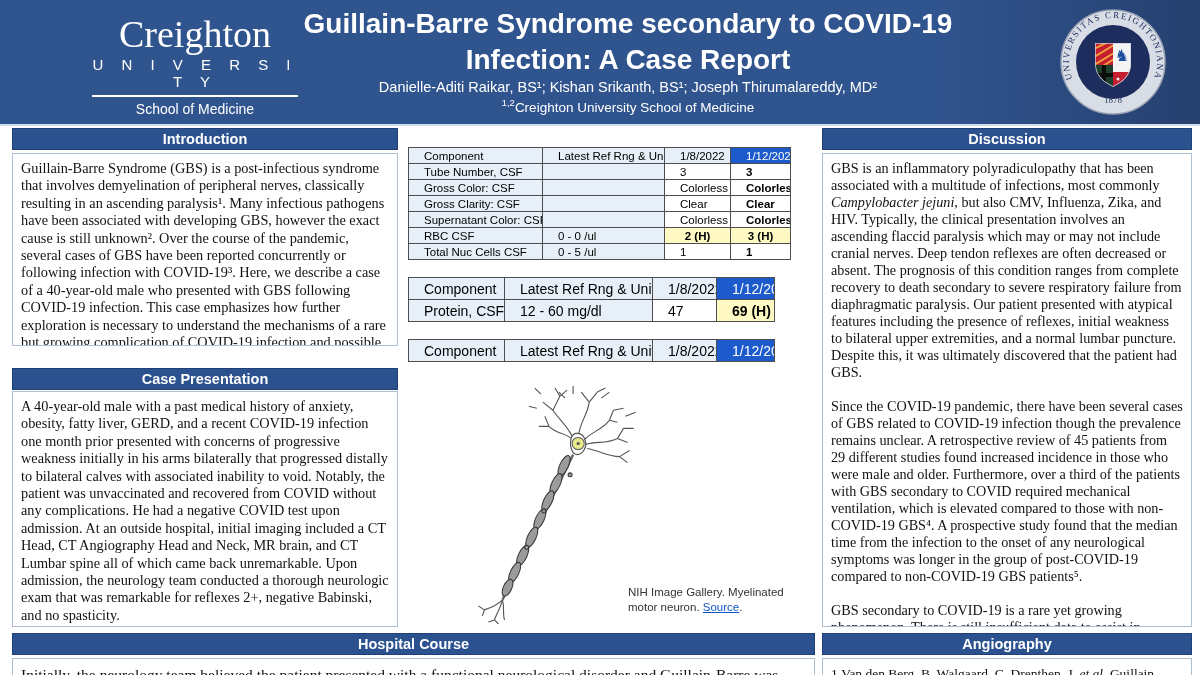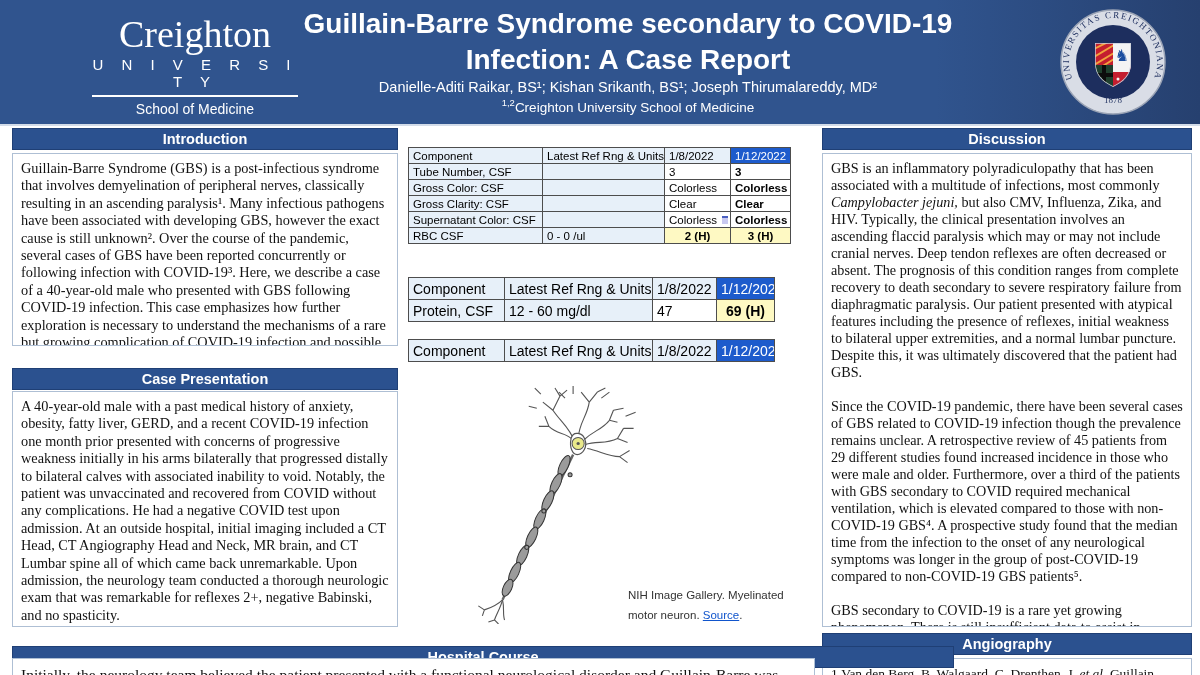--- a/index.html
+++ b/index.html
@@ -32,37 +32,37 @@
   }
   .box{
     position:absolute;background:#fff;border:1px solid #aebfd4;
     font-family:"Liberation Serif", serif;font-size:14.3px;line-height:17.4px;
     color:#111;padding:6px 8px;box-sizing:border-box;overflow:hidden;
   }
   .box p{margin:0 0 17px 0;}
   .box p:last-child{margin-bottom:0;}
   
   table{border-collapse:collapse;background:#fff;position:absolute;table-layout:fixed;}
-  td,th{border:1px solid #4d4d4d;padding:0 4px;white-space:nowrap;overflow:hidden;text-align:left;font-weight:normal;}
+  td,th{border:1px solid #4d4d4d;padding:0 15px;white-space:nowrap;overflow:hidden;text-align:left;font-weight:normal;}
   .tbl-small{left:408px;top:147px;width:382px;font-size:11.5px;}
   .tbl-small td,.tbl-small th{height:15px;}
   .tbl-big{left:408px;width:366px;font-size:14px;}
   .tbl-big td,.tbl-big th{height:21px;}
   .t2{top:277px;} .t3{top:339px;}
   .c-light{background:#E7F0F9;}
   .c-datehead{background:#E7F0F9;}
   .c-selected{background:#1D5BCC;color:#fff;}
   .c-yellow{background:#fef9c3;font-weight:bold;text-align:center;}
   .c-latest{font-weight:bold;}
   .cmark{display:inline-block;width:6px;height:6px;margin-left:5px;
          background:#c9c9f0;border-top:2px solid #4a5fc0;vertical-align:middle;}
   
   .neuron{position:absolute;left:474px;top:382px;width:172px;height:242px;}
   .fig-caption{position:absolute;left:628px;top:585px;width:178px;
-               font-size:11.5px;line-height:20px;color:#333;}
+               font-size:11.5px;line-height:15px;color:#333;}
   .src-link{color:#1155CC;text-decoration:underline;cursor:pointer;}
   
   .disc-italic{font-style:italic;margin-top:19px;}
 </style>
 </head>
 <body>
 
 <div class="header">
   <div class="logo">
     <div class="logo-name">Creighton</div>
@@ -168,20 +168,26 @@
     <td class="c-light"></td>
     <td><span>Colorless</span><span class="cmark"></span></td>
     <td class="c-latest"><span>Colorless</span></td>
   </tr>
   <tr>
     <td class="c-light">RBC CSF</td>
     <td class="c-light">0 - 0 /ul</td>
     <td class="c-yellow">2 (H)</td>
     <td class="c-yellow">3 (H)</td>
   </tr>
+  <tr>
+    <td class="c-light">Total Nuc Cells CSF</td>
+    <td class="c-light">0 - 5 /ul</td>
+    <td>1</td>
+    <td class="c-latest">1</td>
+  </tr>
 </tbody>
   </table>
 
 <table class="tbl-big t2">
   <colgroup>
       <col style="width:96px">
       <col style="width:148px">
       <col style="width:64px">
       <col style="width:58px">
     </colgroup>
@@ -267,18 +273,18 @@
   <p>GBS secondary to COVID-19 is a rare yet growing phenomenon. There is still insufficient data to assist in effectively diagnosing and treating GBS secondary to COVID-19.  Further research is needed to fully understand this complication of COVID-19 .</p>
 </div>
 
 <div class="bar" style="left:822px;top:633px;width:370px;">
   <span>Angiography</span>
 </div>
 <div class="box" style="left:822px;top:658px;width:370px;height:60px;font-size:13.5px;">
   <span>1.Van den Berg, B, Walgaard, C, Drenthen, J. </span><span class="disc-italic">et al.</span><span> Guillain–Barré syndrome:</span>
 </div>
 
-<div class="bar" style="left:12px;top:646px;width:942px;">
+<div class="bar" style="left:12px;top:633px;width:803px;">
   <span>Hospital Course</span>
 </div>
 <div class="box" style="left:12px;top:658px;width:803px;height:60px;font-size:15.5px;line-height:19px;">
   <span>Initially, the neurology team believed the patient presented with a functional neurological disorder and Guillain-Barre was lower on the</span>
 </div>
 
 </body></html>

